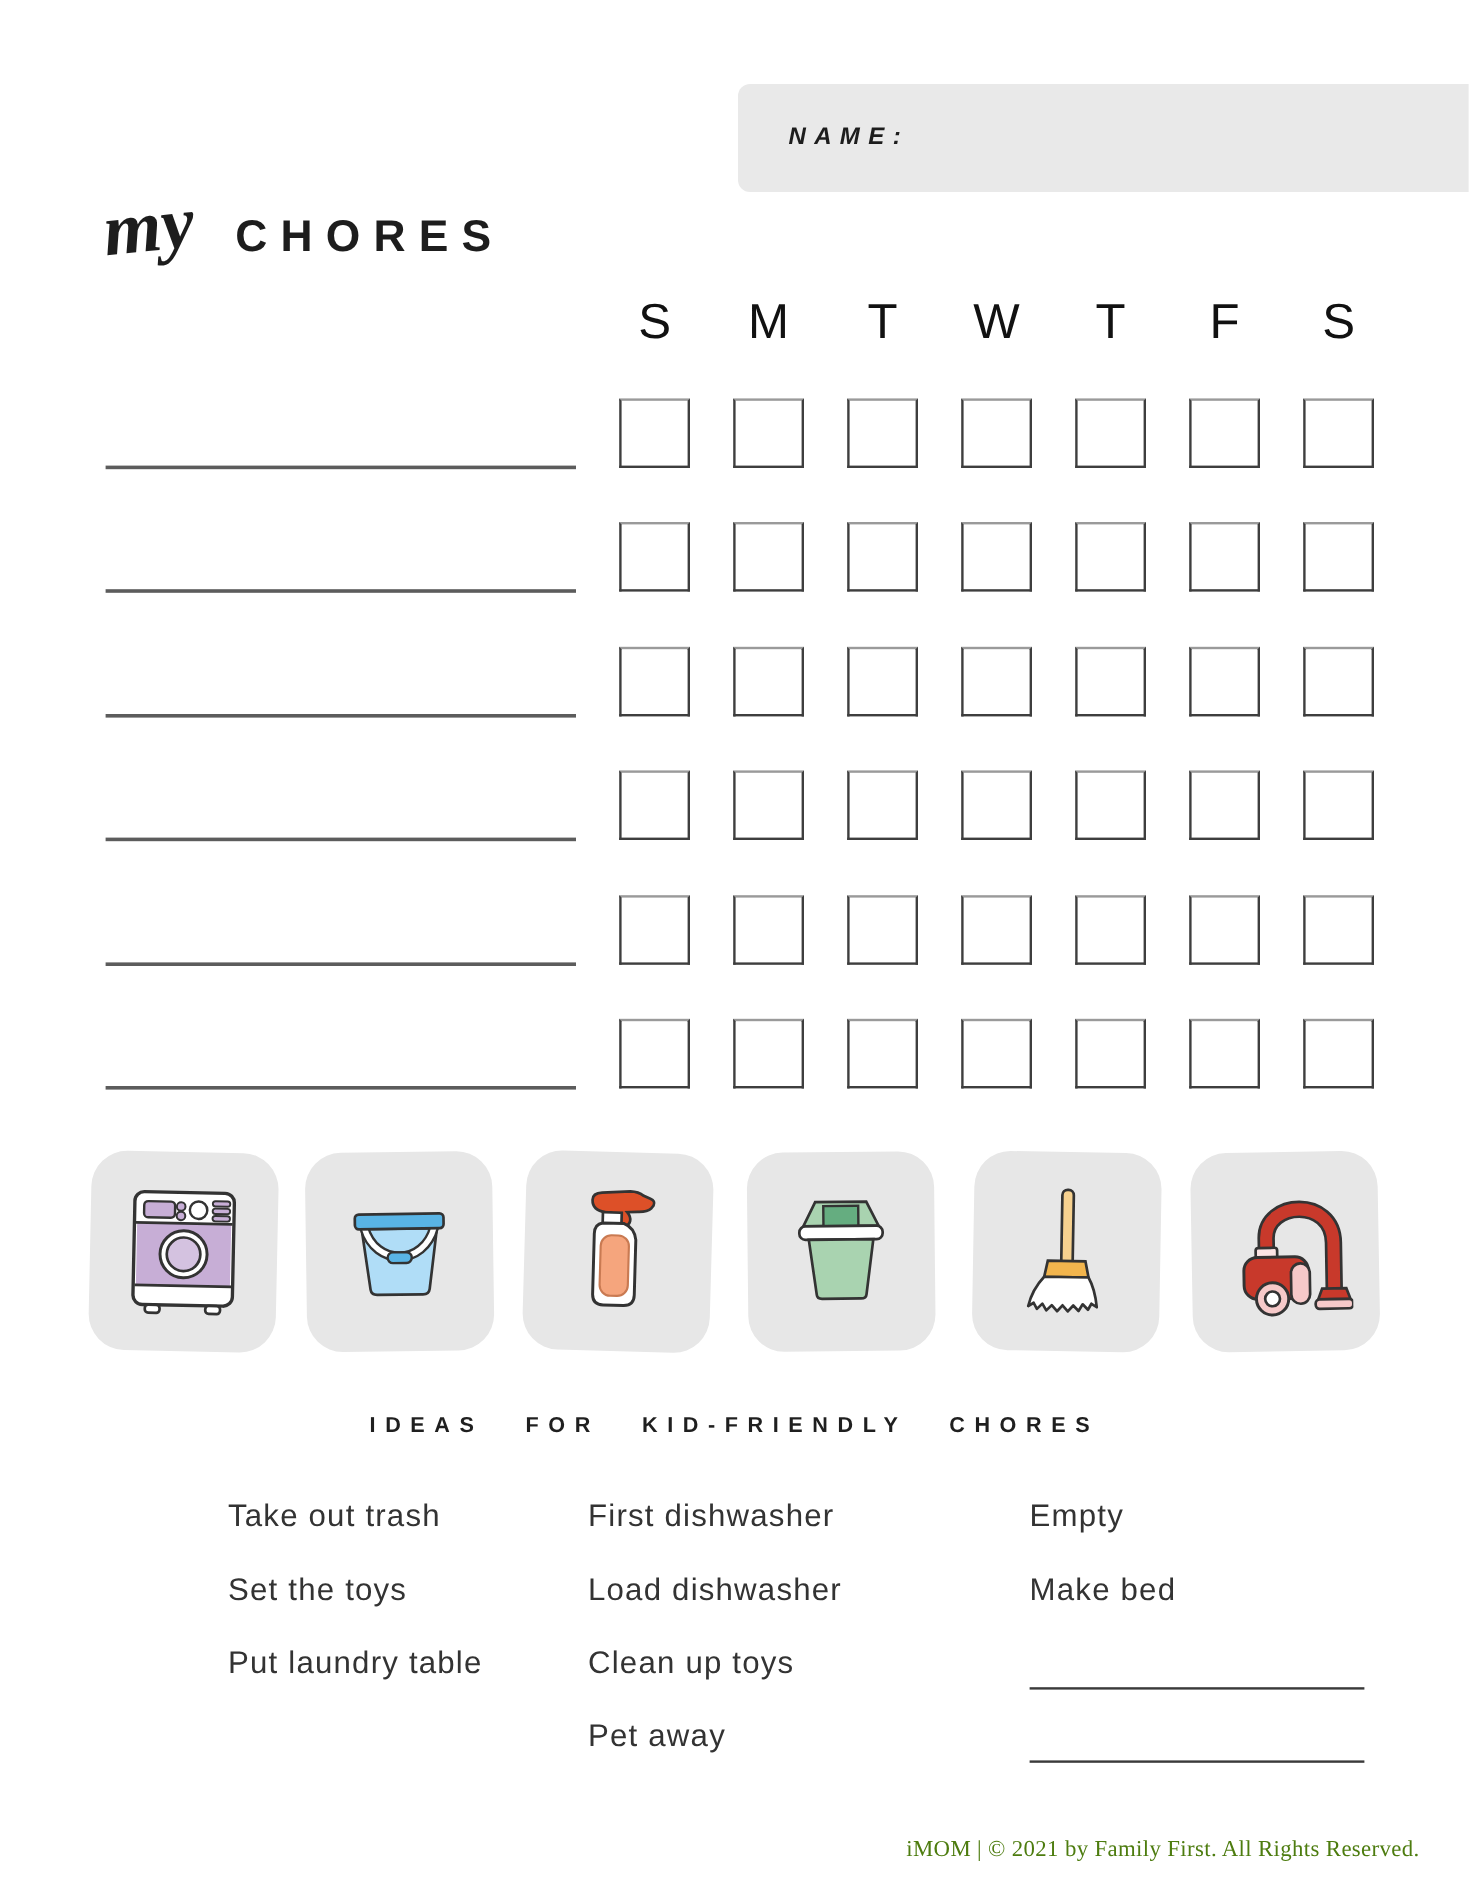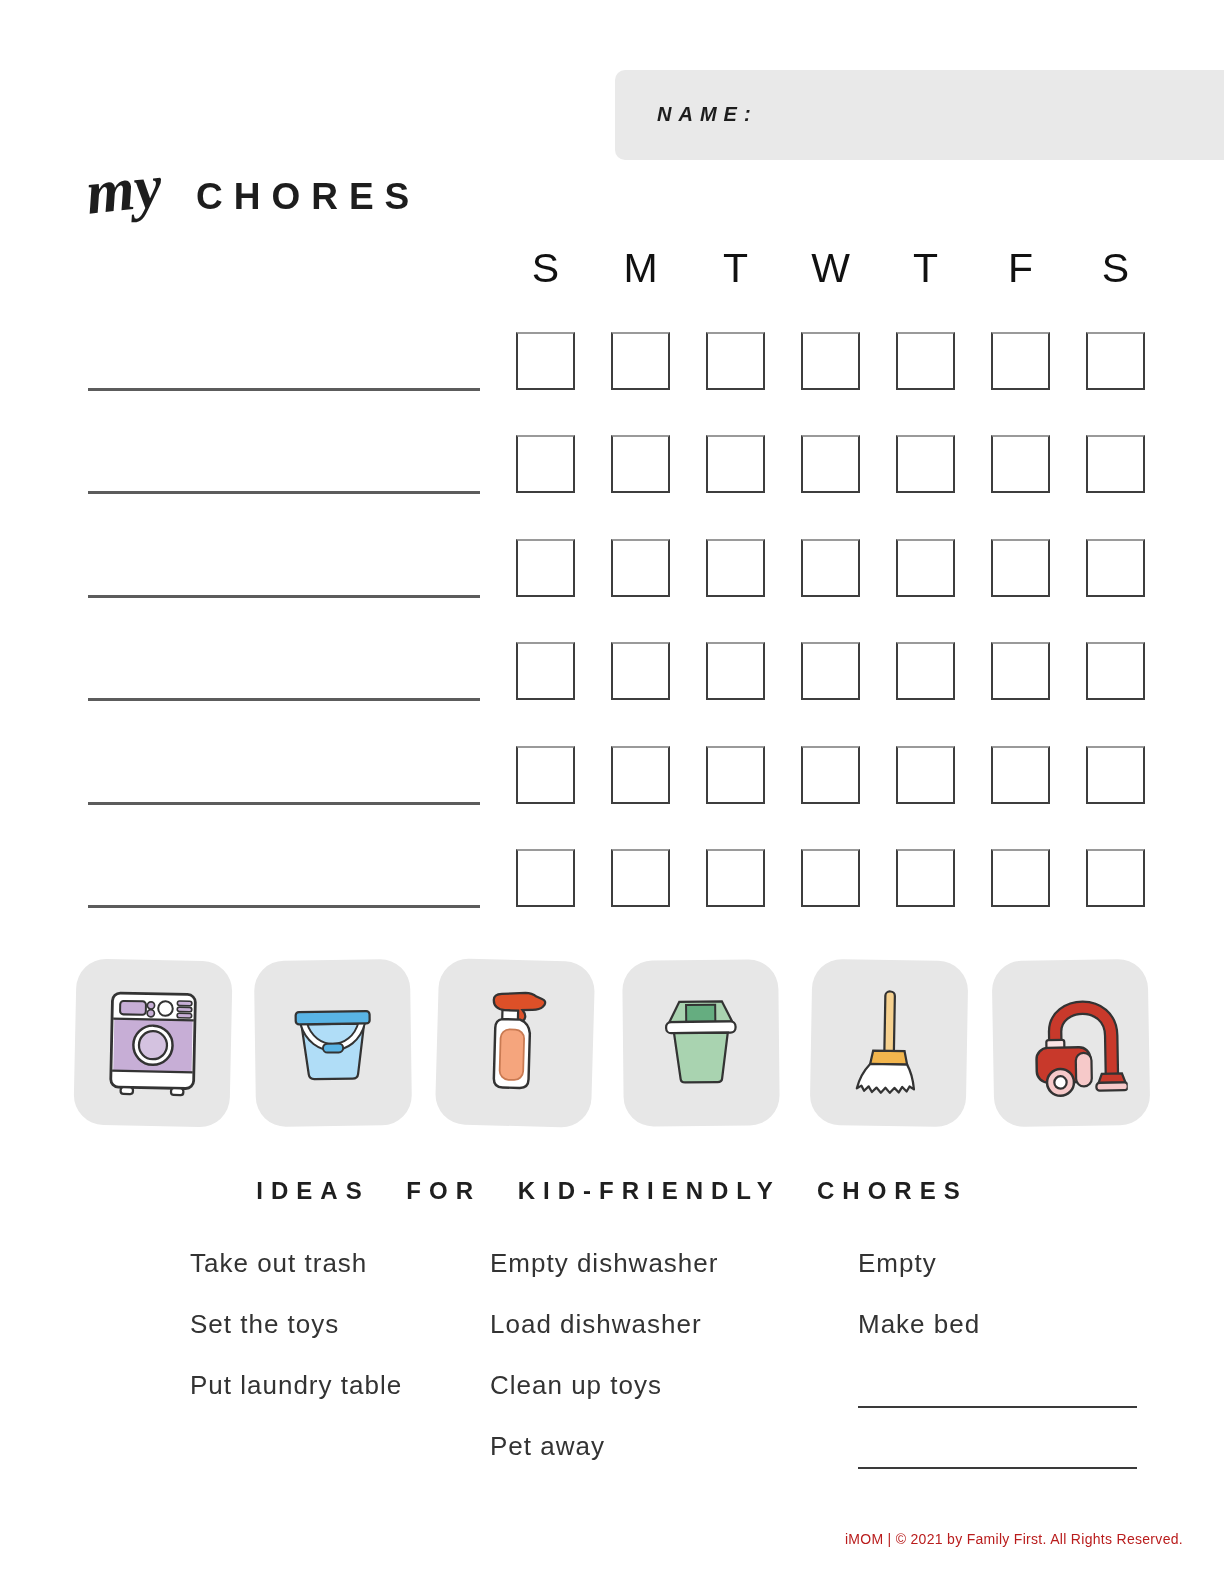--- a/index.html
+++ b/index.html
@@ -54,37 +54,37 @@
   .icon-tile {
     position:absolute; top:0; width:156px; height:166px;
     background:var(--c-tileBg,#e7e7e7); border-radius:30px;
     display:flex; align-items:center; justify-content:center;
   }
   .icon-tile svg { width:112px; height:118px; }
 
   
   .ideas-heading {
     position:absolute; left:0; top:1177px; width:100%; text-align:center;
-    font-size:24px; font-weight:600; letter-spacing:8px; word-spacing:22px;
+    font-size:18px; font-weight:600; letter-spacing:8px; word-spacing:22px;
     color:#1f1f1f;
   }
   .idea-col { position:absolute; top:1250px; width:330px;margin-left:10px; }
   .idea-item {
     height:26px; margin-bottom:35px; font-size:26px; letter-spacing:1px;
     color:#333; line-height:26px; white-space:nowrap;
   }
   .idea-blank-line {
     height:36px; margin-bottom:25px; width:279px;
     border-bottom:2px solid #3a3a3a;
   }
 
   
   .footer {
     position:absolute; right:41px; top:1531px;
-    font-family:Liberation Sans, sans-serif; font-size:14px; color:#b91c1c;
+    font-family:Liberation Serif, serif; font-size:19px; color:#4d7c0f;
     letter-spacing:0.3px;
   }
 </style>
 </head>
 <body>
 
 <div class="page">
 
   <div class="name-box">
     <span class="name-label">NAME:</span>
@@ -234,21 +234,21 @@
   </div>
 
   <div class="ideas-heading">IDEAS FOR KID-FRIENDLY CHORES</div>
   <div id="ideasCols">
       <div class="idea-col" style="left: 180px;">
         <div class="idea-item">Take out trash</div>
         <div class="idea-item">Set the toys</div>
         <div class="idea-item">Put laundry table</div>
       </div>
       <div class="idea-col" style="left: 480px;">
-        <div class="idea-item">Empty dishwasher</div>
+        <div class="idea-item">First dishwasher</div>
         <div class="idea-item">Load dishwasher</div>
         <div class="idea-item">Clean up toys</div>
         <div class="idea-item">Pet away</div>
       </div>
       <div class="idea-col" style="left: 848px;">
         <div class="idea-item">Empty</div>
         <div class="idea-item">Make bed</div>
         <div class="idea-blank-line"></div>
         <div class="idea-blank-line"></div>
       </div>

